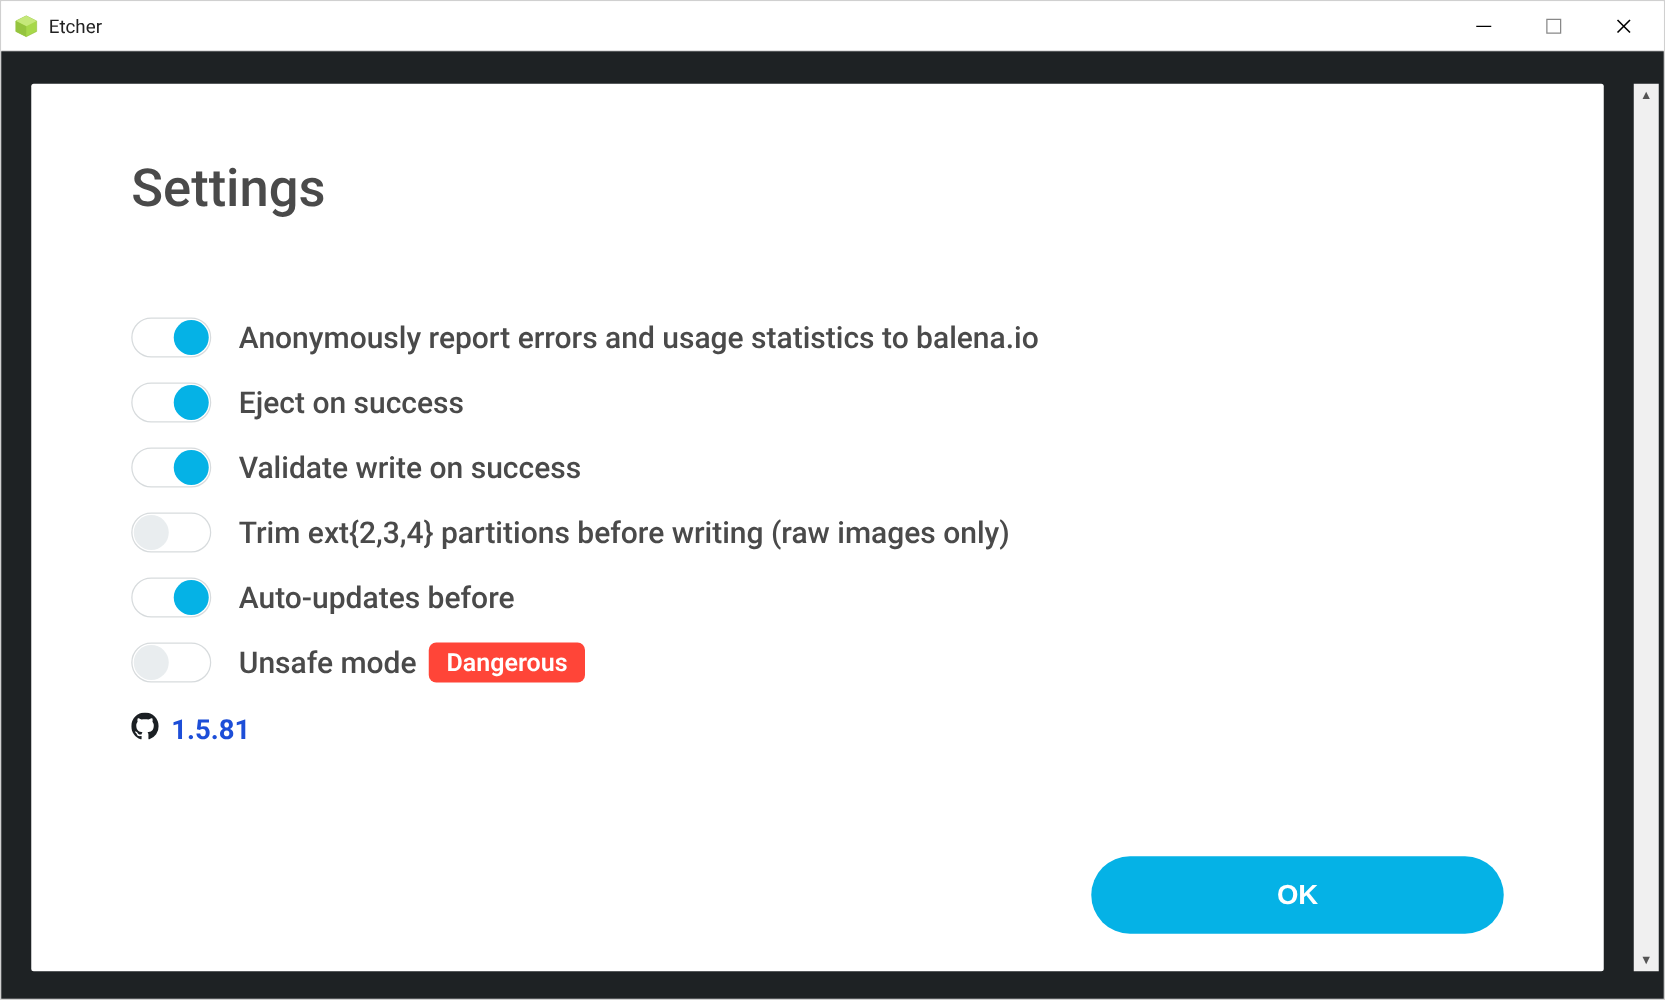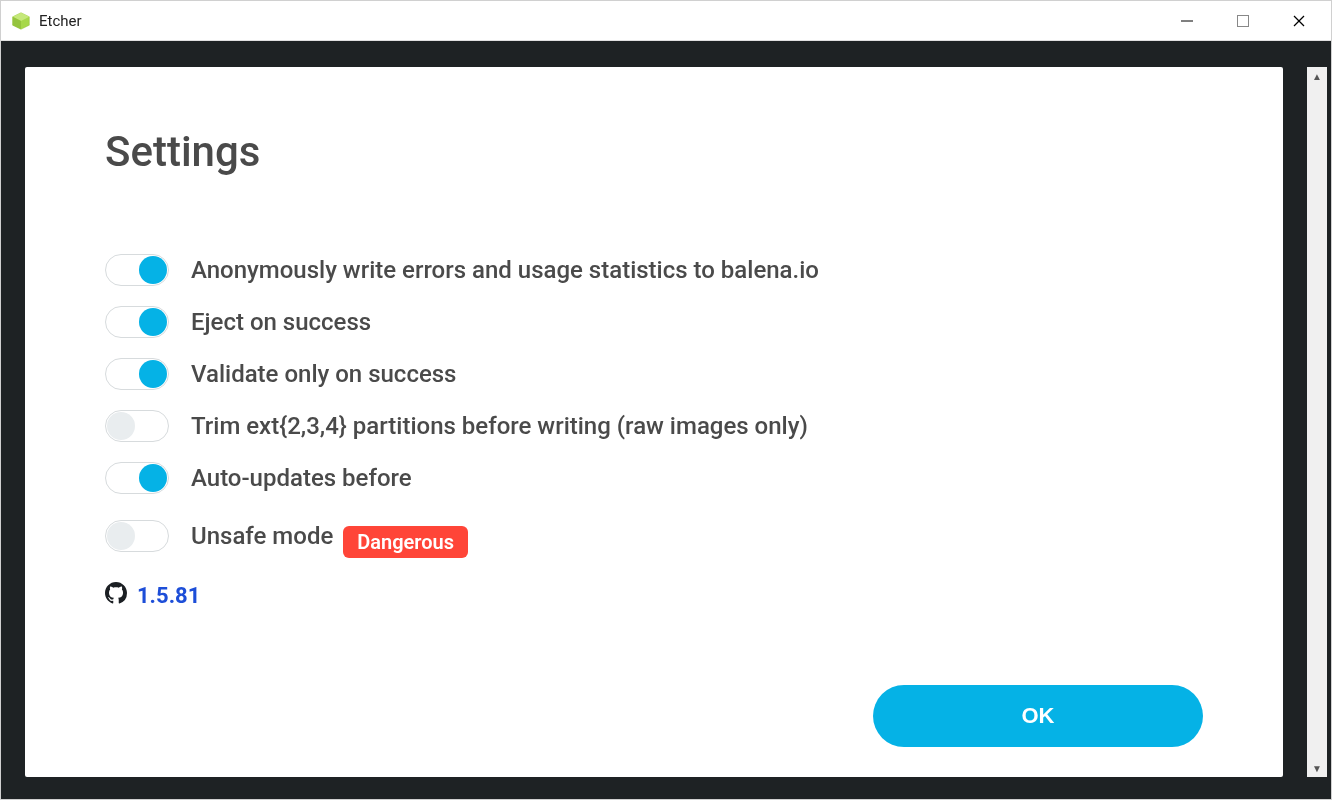--- a/index.html
+++ b/index.html
@@ -147,21 +147,20 @@
     align-items: center;
     gap: 10px;
   }
   .badge-danger {
     background: #ff4538;
     color: #fff;
     font-size: 20px;
     font-weight: 600;
     padding: 4px 14px;
     border-radius: 6px;
-    margin-top: 12px;
   }
   .version-row {
     display: flex;
     align-items: center;
     gap: 10px;
     margin-top: 24px;
     color: #1d4ed8;
     font-size: 22px;
     font-weight: 700;
   }
@@ -221,35 +220,35 @@
 
     <div class="panel">
       <h1 class="settings-title">Settings</h1>
 
       <div class="settings-list">
 
         <div class="setting-row">
           <div class="toggle on">
               <div class="toggle-knob"></div>
             </div>
-          <span class="setting-label">Anonymously write errors and usage statistics to balena.io</span>
+          <span class="setting-label">Anonymously report errors and usage statistics to balena.io</span>
         </div>
 
         <div class="setting-row">
           <div class="toggle on">
               <div class="toggle-knob"></div>
             </div>
           <span class="setting-label">Eject on success</span>
         </div>
 
         <div class="setting-row">
           <div class="toggle on">
               <div class="toggle-knob"></div>
             </div>
-          <span class="setting-label">Validate only on success</span>
+          <span class="setting-label">Validate write on success</span>
         </div>
 
         <div class="setting-row">
           <div class="toggle off">
               <div class="toggle-knob"></div>
             </div>
           <span class="setting-label">Trim ext{2,3,4} partitions before writing (raw images only)</span>
         </div>
 
         <div class="setting-row">

